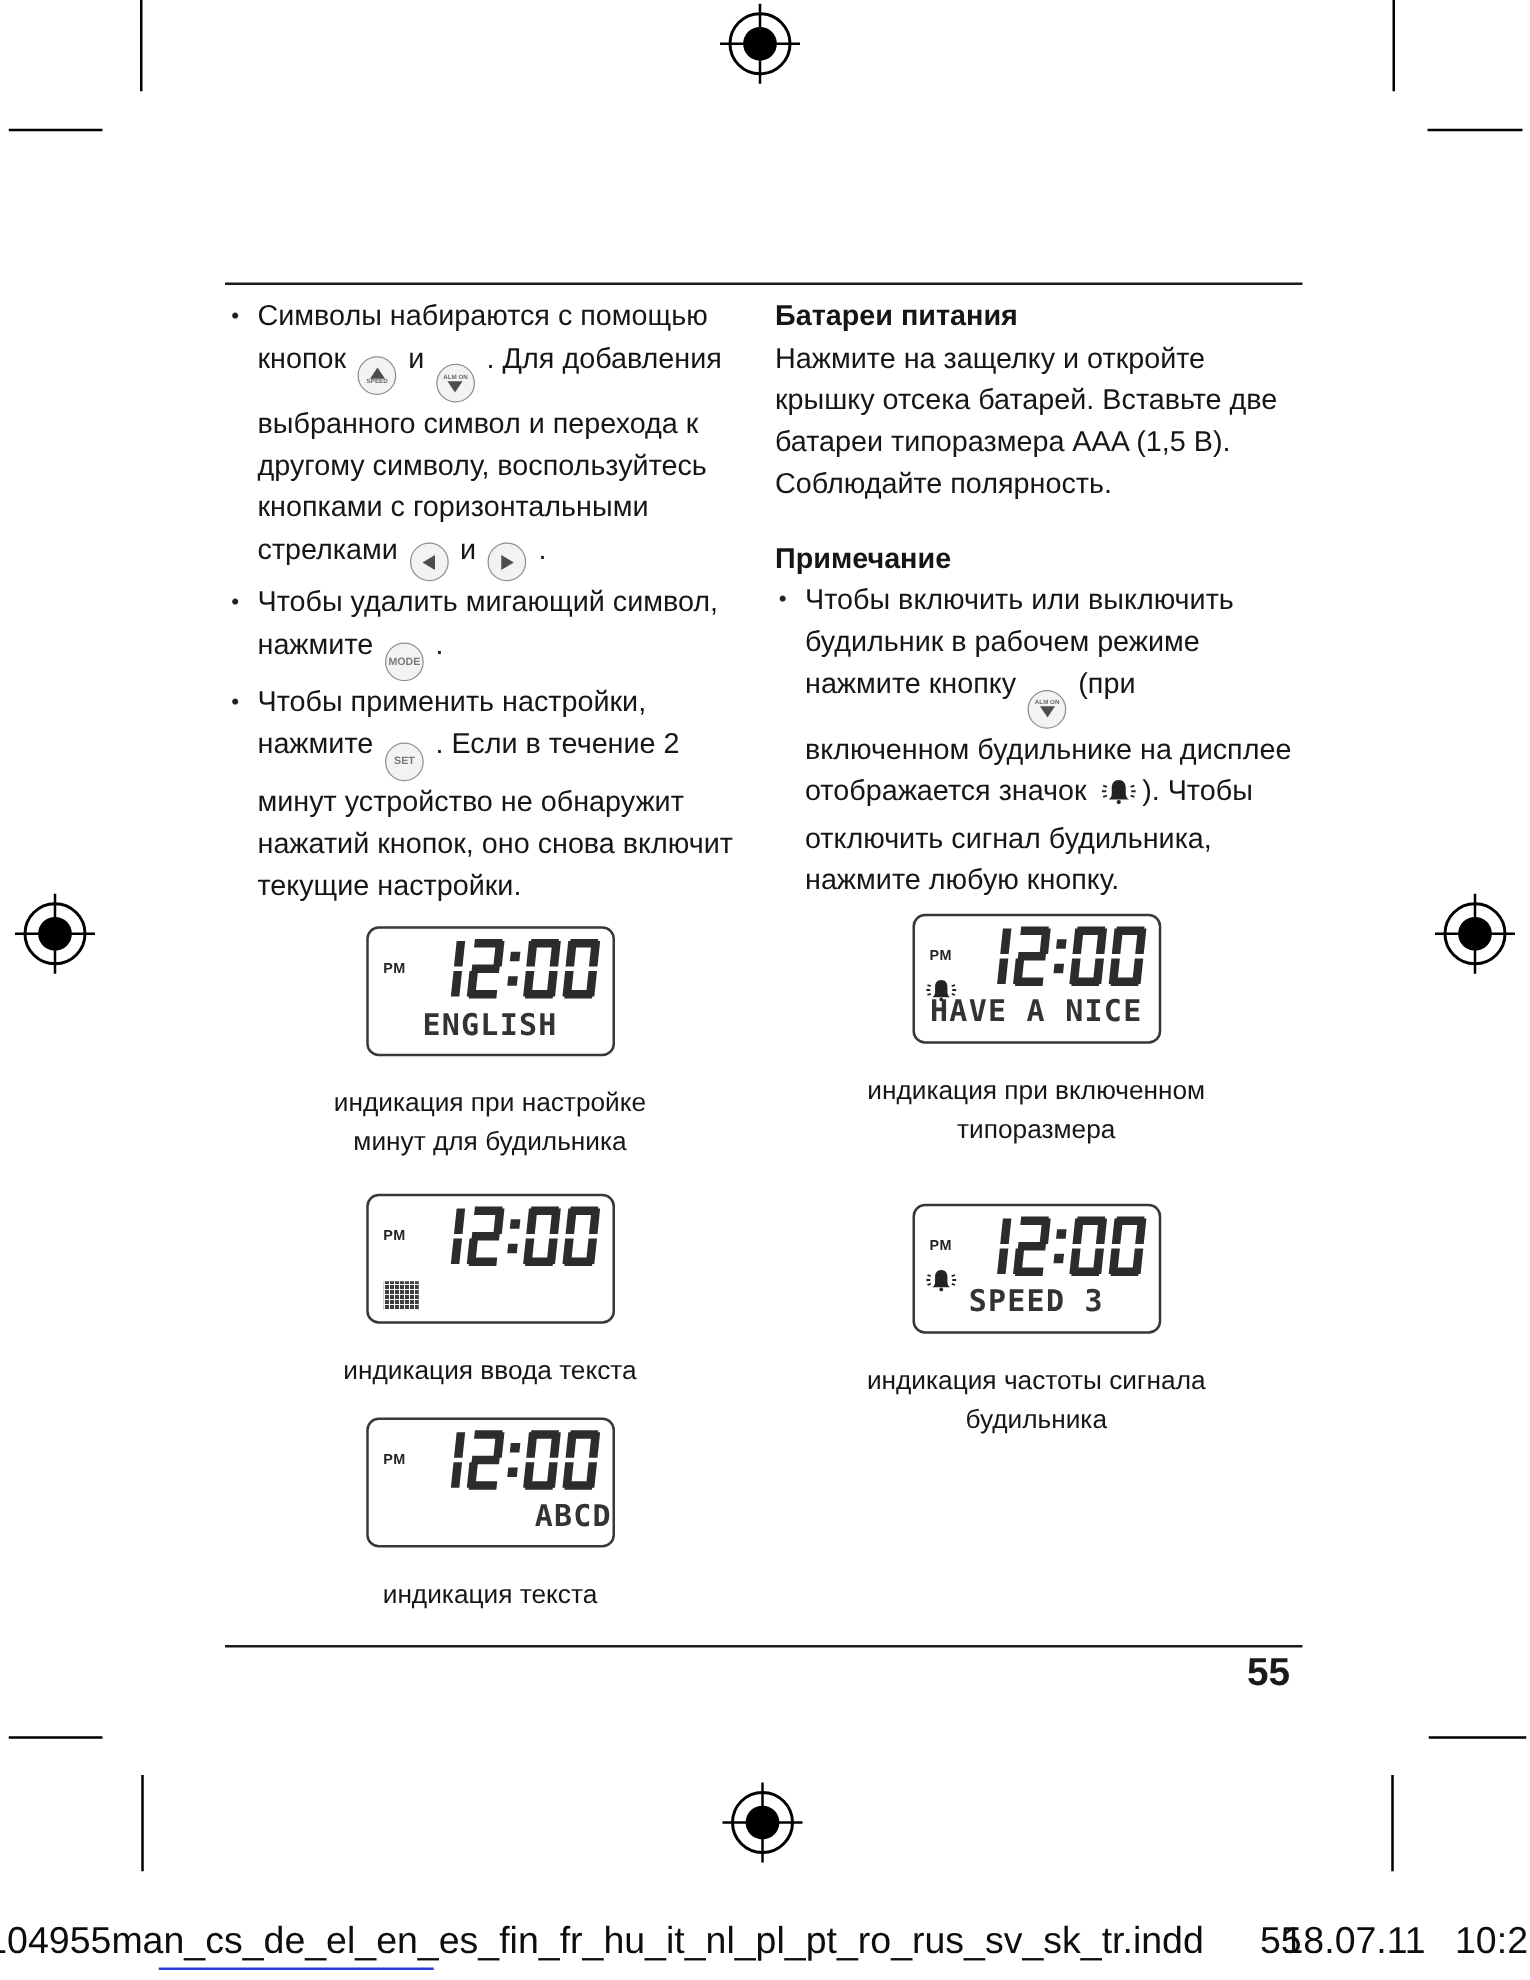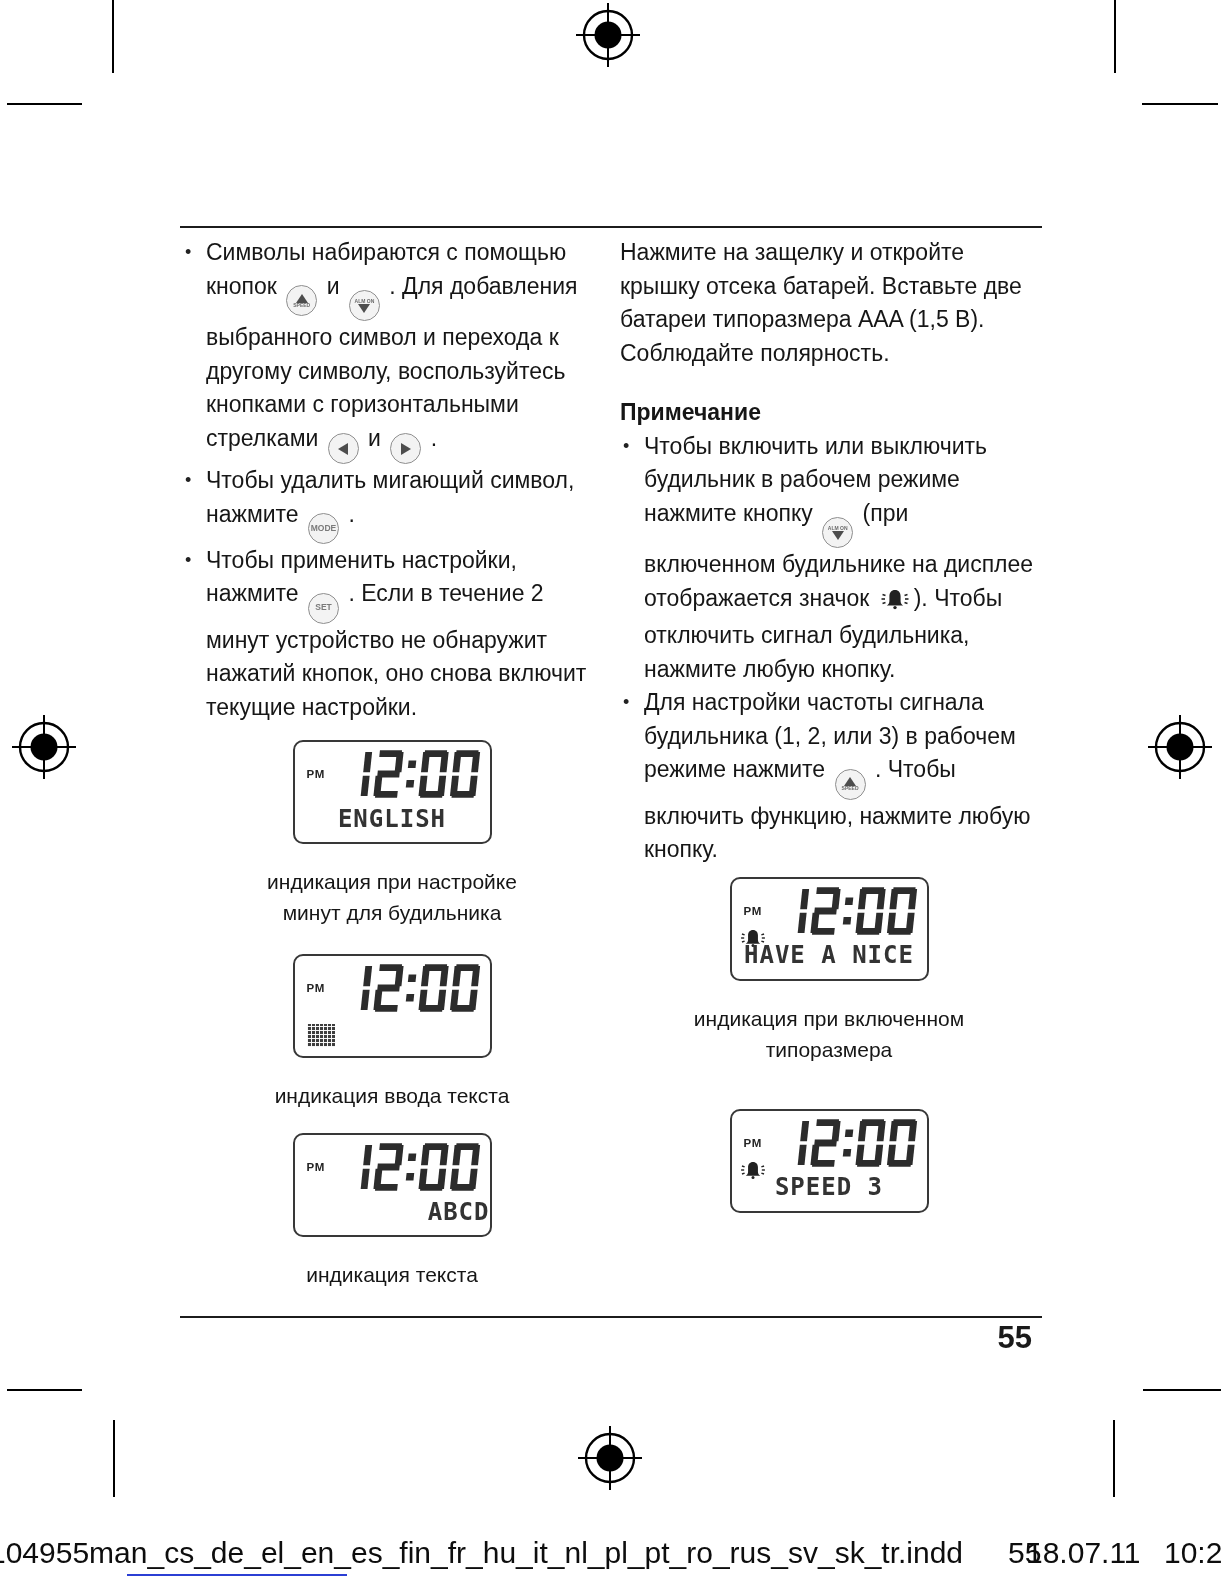--- a/index.html
+++ b/index.html
@@ -221,42 +221,39 @@
               </g>
             </svg>
             <span class="lcd-matrix align-left">ABCD</span>
           </div>
           <div class="lcd-caption">индикация текста</div>
         </div>
       </div>
   </div>
 
   <div class="col col-right">
+    <div class="col-heading">Батареи питания</div>
     <p>Нажмите на защелку и откройте крышку отсека батарей. Вставьте две батареи типоразмера AAA (1,5 В). Соблюдайте полярность.</p>
     <div class="col-heading note-heading">Примечание</div>
     <ul class="bullets">
         <li>Чтобы включить или выключить будильник в рабочем режиме нажмите кнопку <span class="btn-circle">
             <span class="btn-tiny">ALM ON</span>
             <span class="tri tri-down"></span>
           </span> (при включенном будильнике на дисплее отображается значок <span class="bell-inline"><svg width="34" height="22" viewBox="0 0 34 22">
               <path d="M17 2 C13.4 2 11.4 4.6 11.4 8.2 L11.4 13 C11.4 15.1 10.4 16.6 8.8 17.6 L25.2 17.6 C23.6 16.6 22.6 15.1 22.6 13 L22.6 8.2 C22.6 4.6 20.6 2 17 2 Z" fill="#222"></path>
               <circle cx="17" cy="19.6" r="1.7" fill="#222"></circle>
               <g stroke="#222" stroke-width="1.6" fill="none">
                 <path d="M7.5 7.5 L4.5 6.5"></path>
                 <path d="M7 11 L3.5 11"></path>
                 <path d="M7.5 14.5 L4.5 15.5"></path>
                 <path d="M26.5 7.5 L29.5 6.5"></path>
                 <path d="M27 11 L30.5 11"></path>
                 <path d="M26.5 14.5 L29.5 15.5"></path>
               </g>
             </svg></span>). Чтобы отключить сигнал будильника, нажмите любую кнопку.</li>
-        <li>Для настройки частоты сигнала будильника (1, 2, или 3) в рабочем режиме нажмите <span class="btn-circle">
-            <span class="tri tri-up"></span>
-            <span class="btn-tiny">SPEED</span>
-          </span> . Чтобы включить функцию, нажмите любую кнопку.</li>
       </ul>
     <div class="displays right-displays">
         <div class="lcd-figure">
           <div class="lcd">
             <span class="lcd-pm">PM</span>
             <svg class="lcd-digits" width="142" height="50" viewBox="-2 0 167 56" preserveAspectRatio="xMidYMid meet">
               <g fill="#2c2c2c" transform="translate(6,0) skewX(-6)">
                 <rect x="22" y="2" width="8" height="24"></rect>
                 <rect x="22" y="30" width="8" height="24"></rect>
                 <rect x="39" y="0" width="26" height="8"></rect>
@@ -331,20 +328,21 @@
                   <path d="M7.5 7.5 L4.5 6.5"></path>
                   <path d="M7 11 L3.5 11"></path>
                   <path d="M7.5 14.5 L4.5 15.5"></path>
                   <path d="M26.5 7.5 L29.5 6.5"></path>
                   <path d="M27 11 L30.5 11"></path>
                   <path d="M26.5 14.5 L29.5 15.5"></path>
                 </g>
               </svg></span>
             <span class="lcd-matrix">SPEED 3</span>
           </div>
+          <div class="lcd-caption">индикация частоты сигнала будильника</div>
         </div>
       </div>
   </div>
 
   <div class="page-number">55</div>
 
   <div class="footer-text" style="left:-11px;">104955man_cs_de_el_en_es_fin_fr_hu_it_nl_pl_pt_ro_rus_sv_sk_tr.indd</div>
   <div class="footer-text" style="left:1008px;">55</div>
   <div class="footer-text" style="left:1026px;">18.07.11</div>
   <div class="footer-text" style="left:1164px;">10:2</div>

